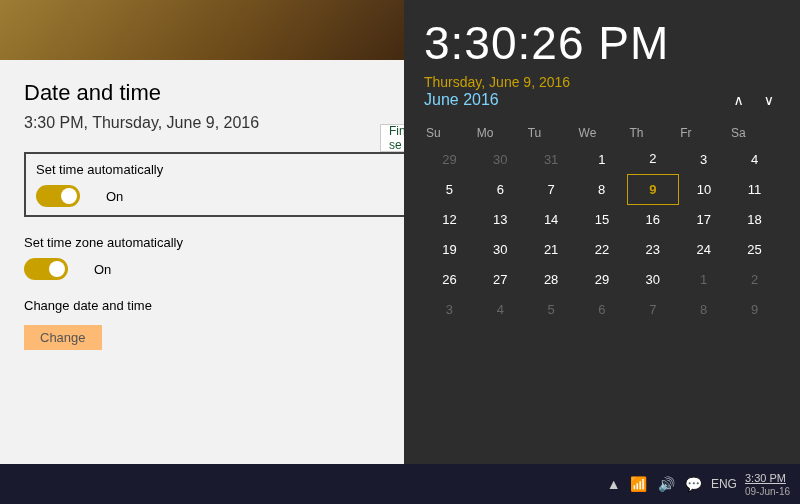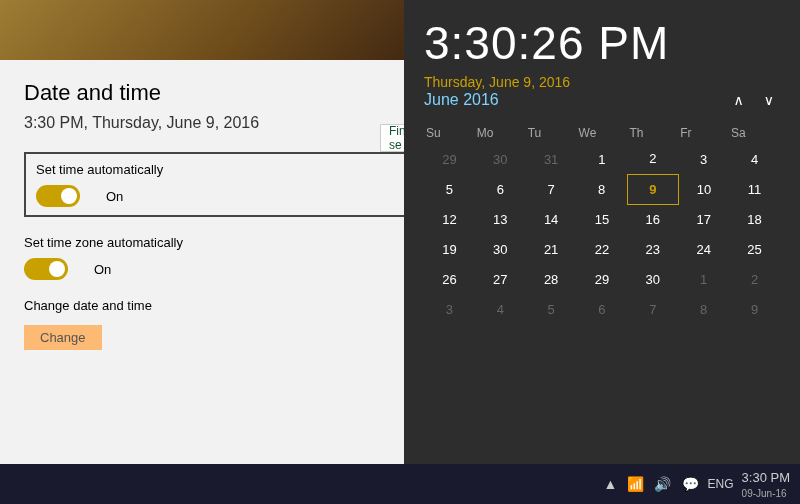--- a/index.html
+++ b/index.html
@@ -261,24 +261,24 @@
       align-items: center;
       gap: 10px;
     }
 
     .taskbar-icon {
       font-size: 14px;
       color: #ccc;
     }
 
     .taskbar-time {
-      font-size: 13px;
+      font-size: 11px;
       color: #ccc;
-      text-align: right;
       line-height: 1.4;
+      text-decoration: underline;
     }
 
     .taskbar-lang {
       font-size: 12px;
       color: #ccc;
     }
 
     .taskbar-date-small {
       font-size: 10px;
       color: #aaa;

